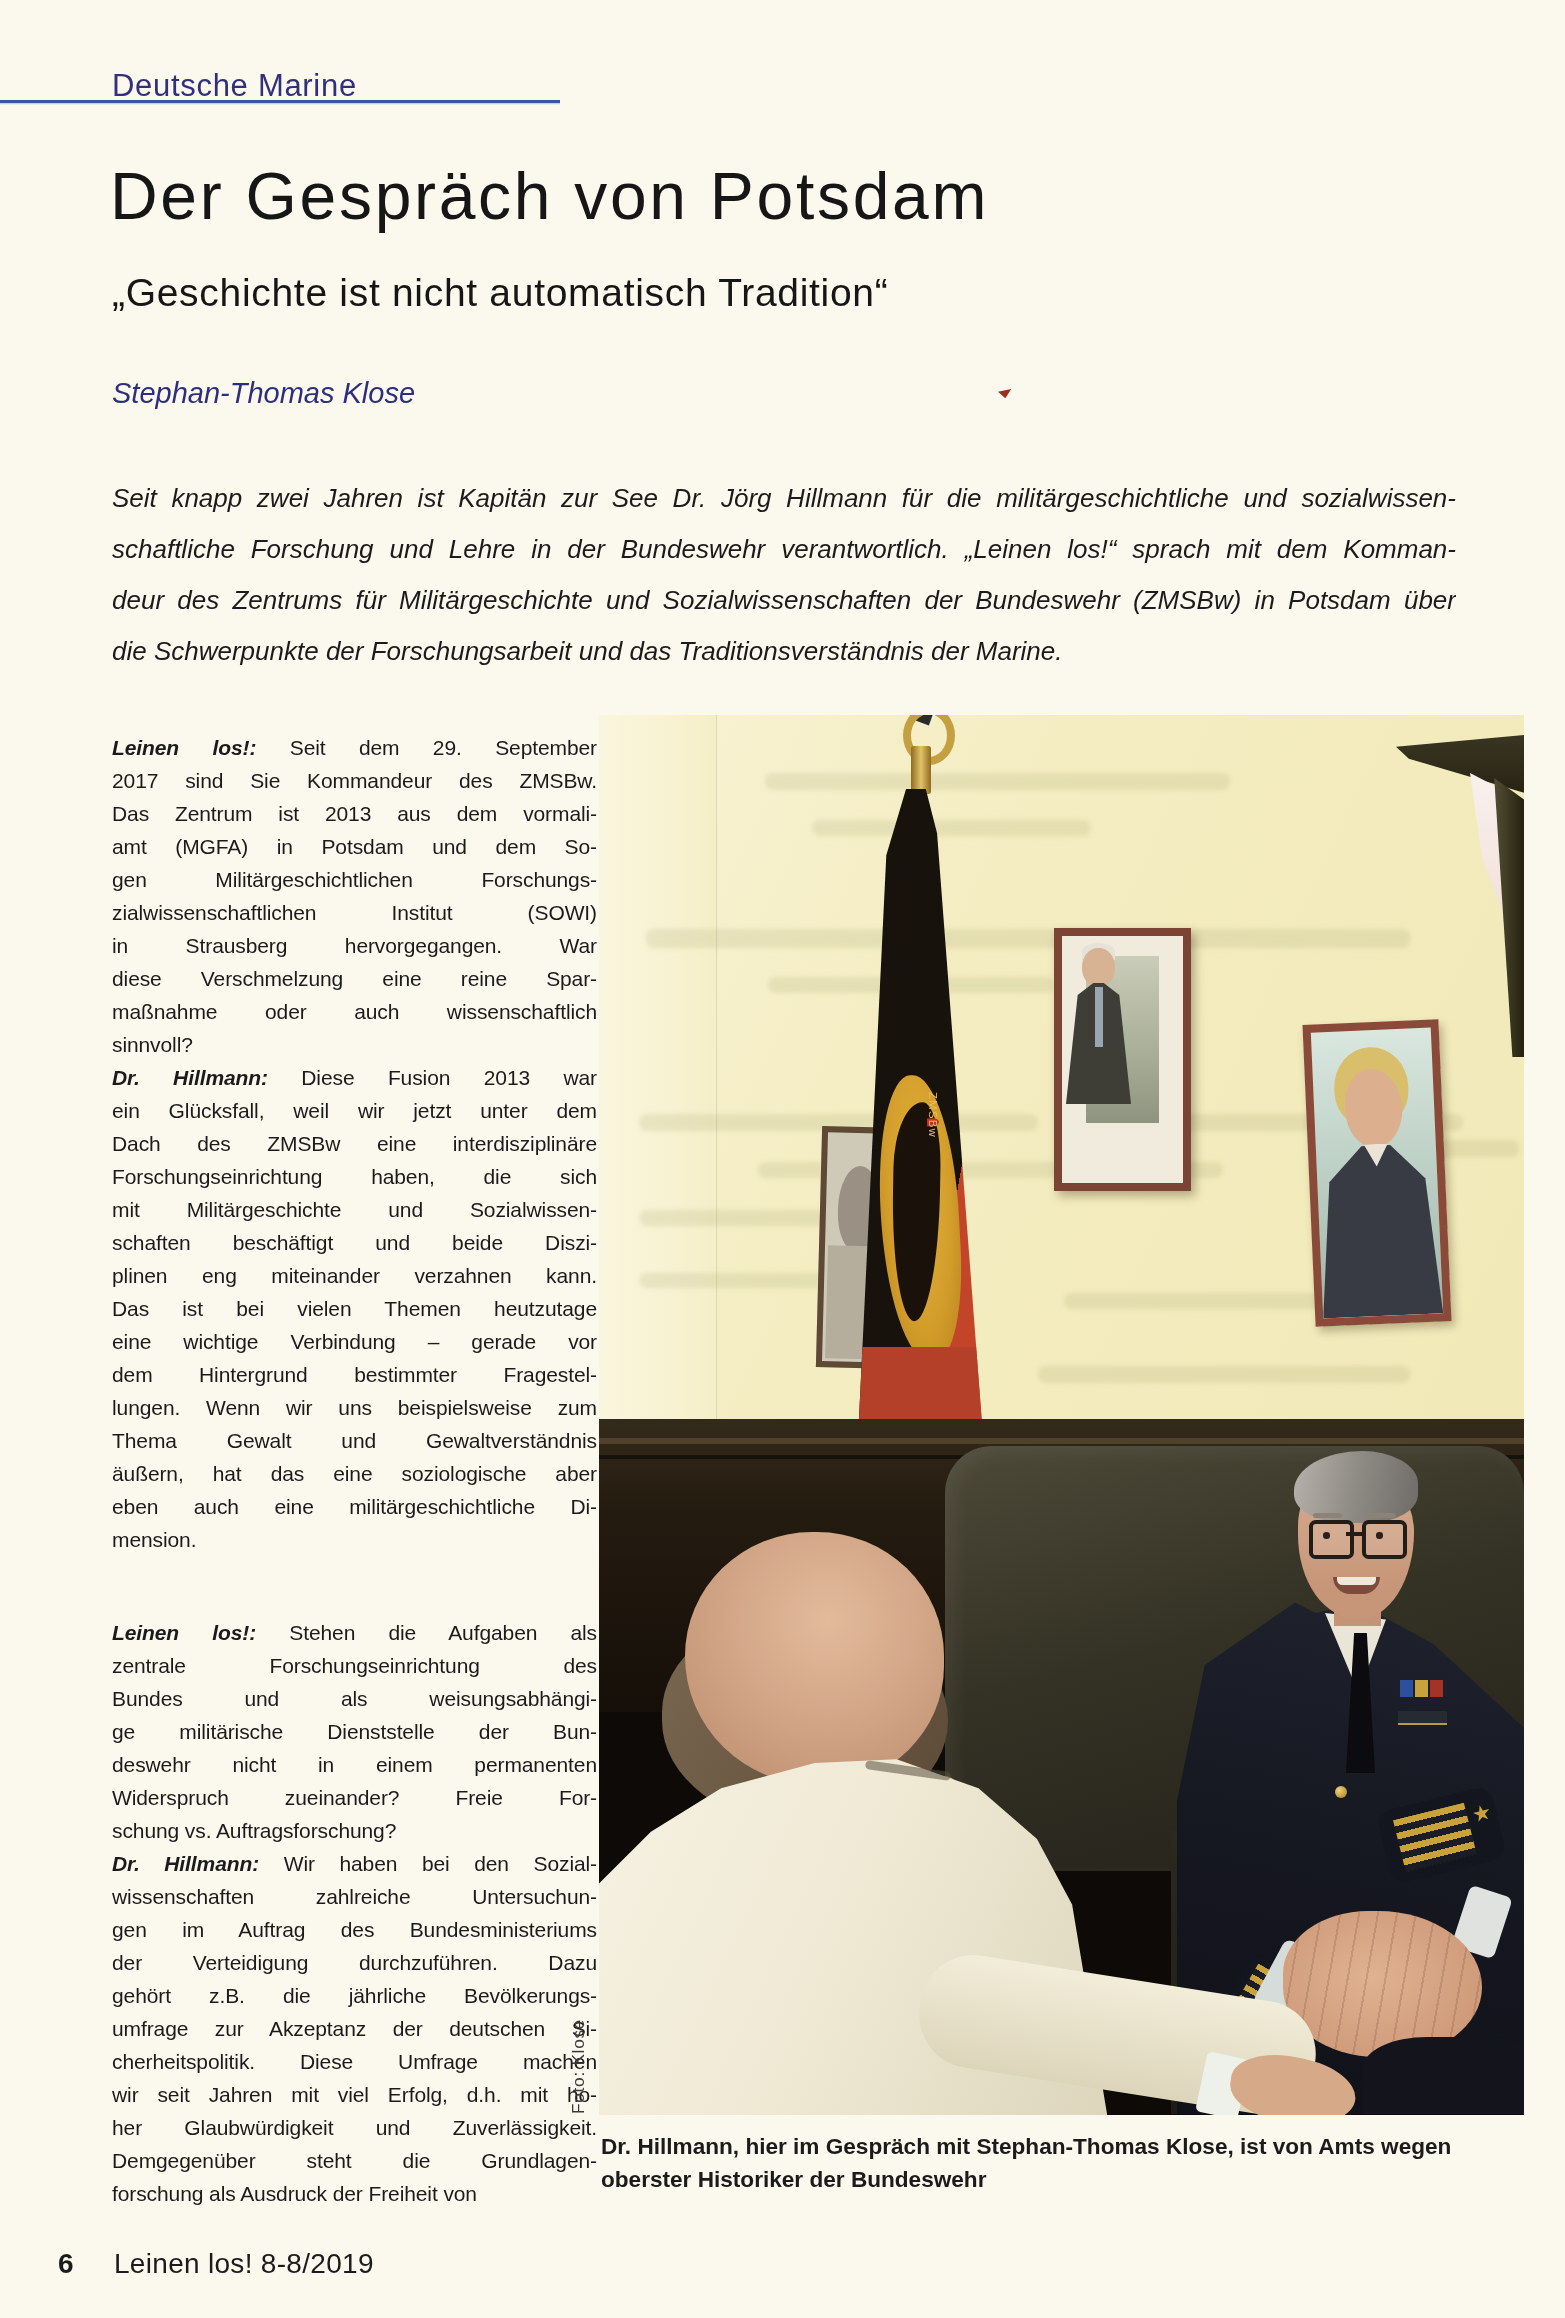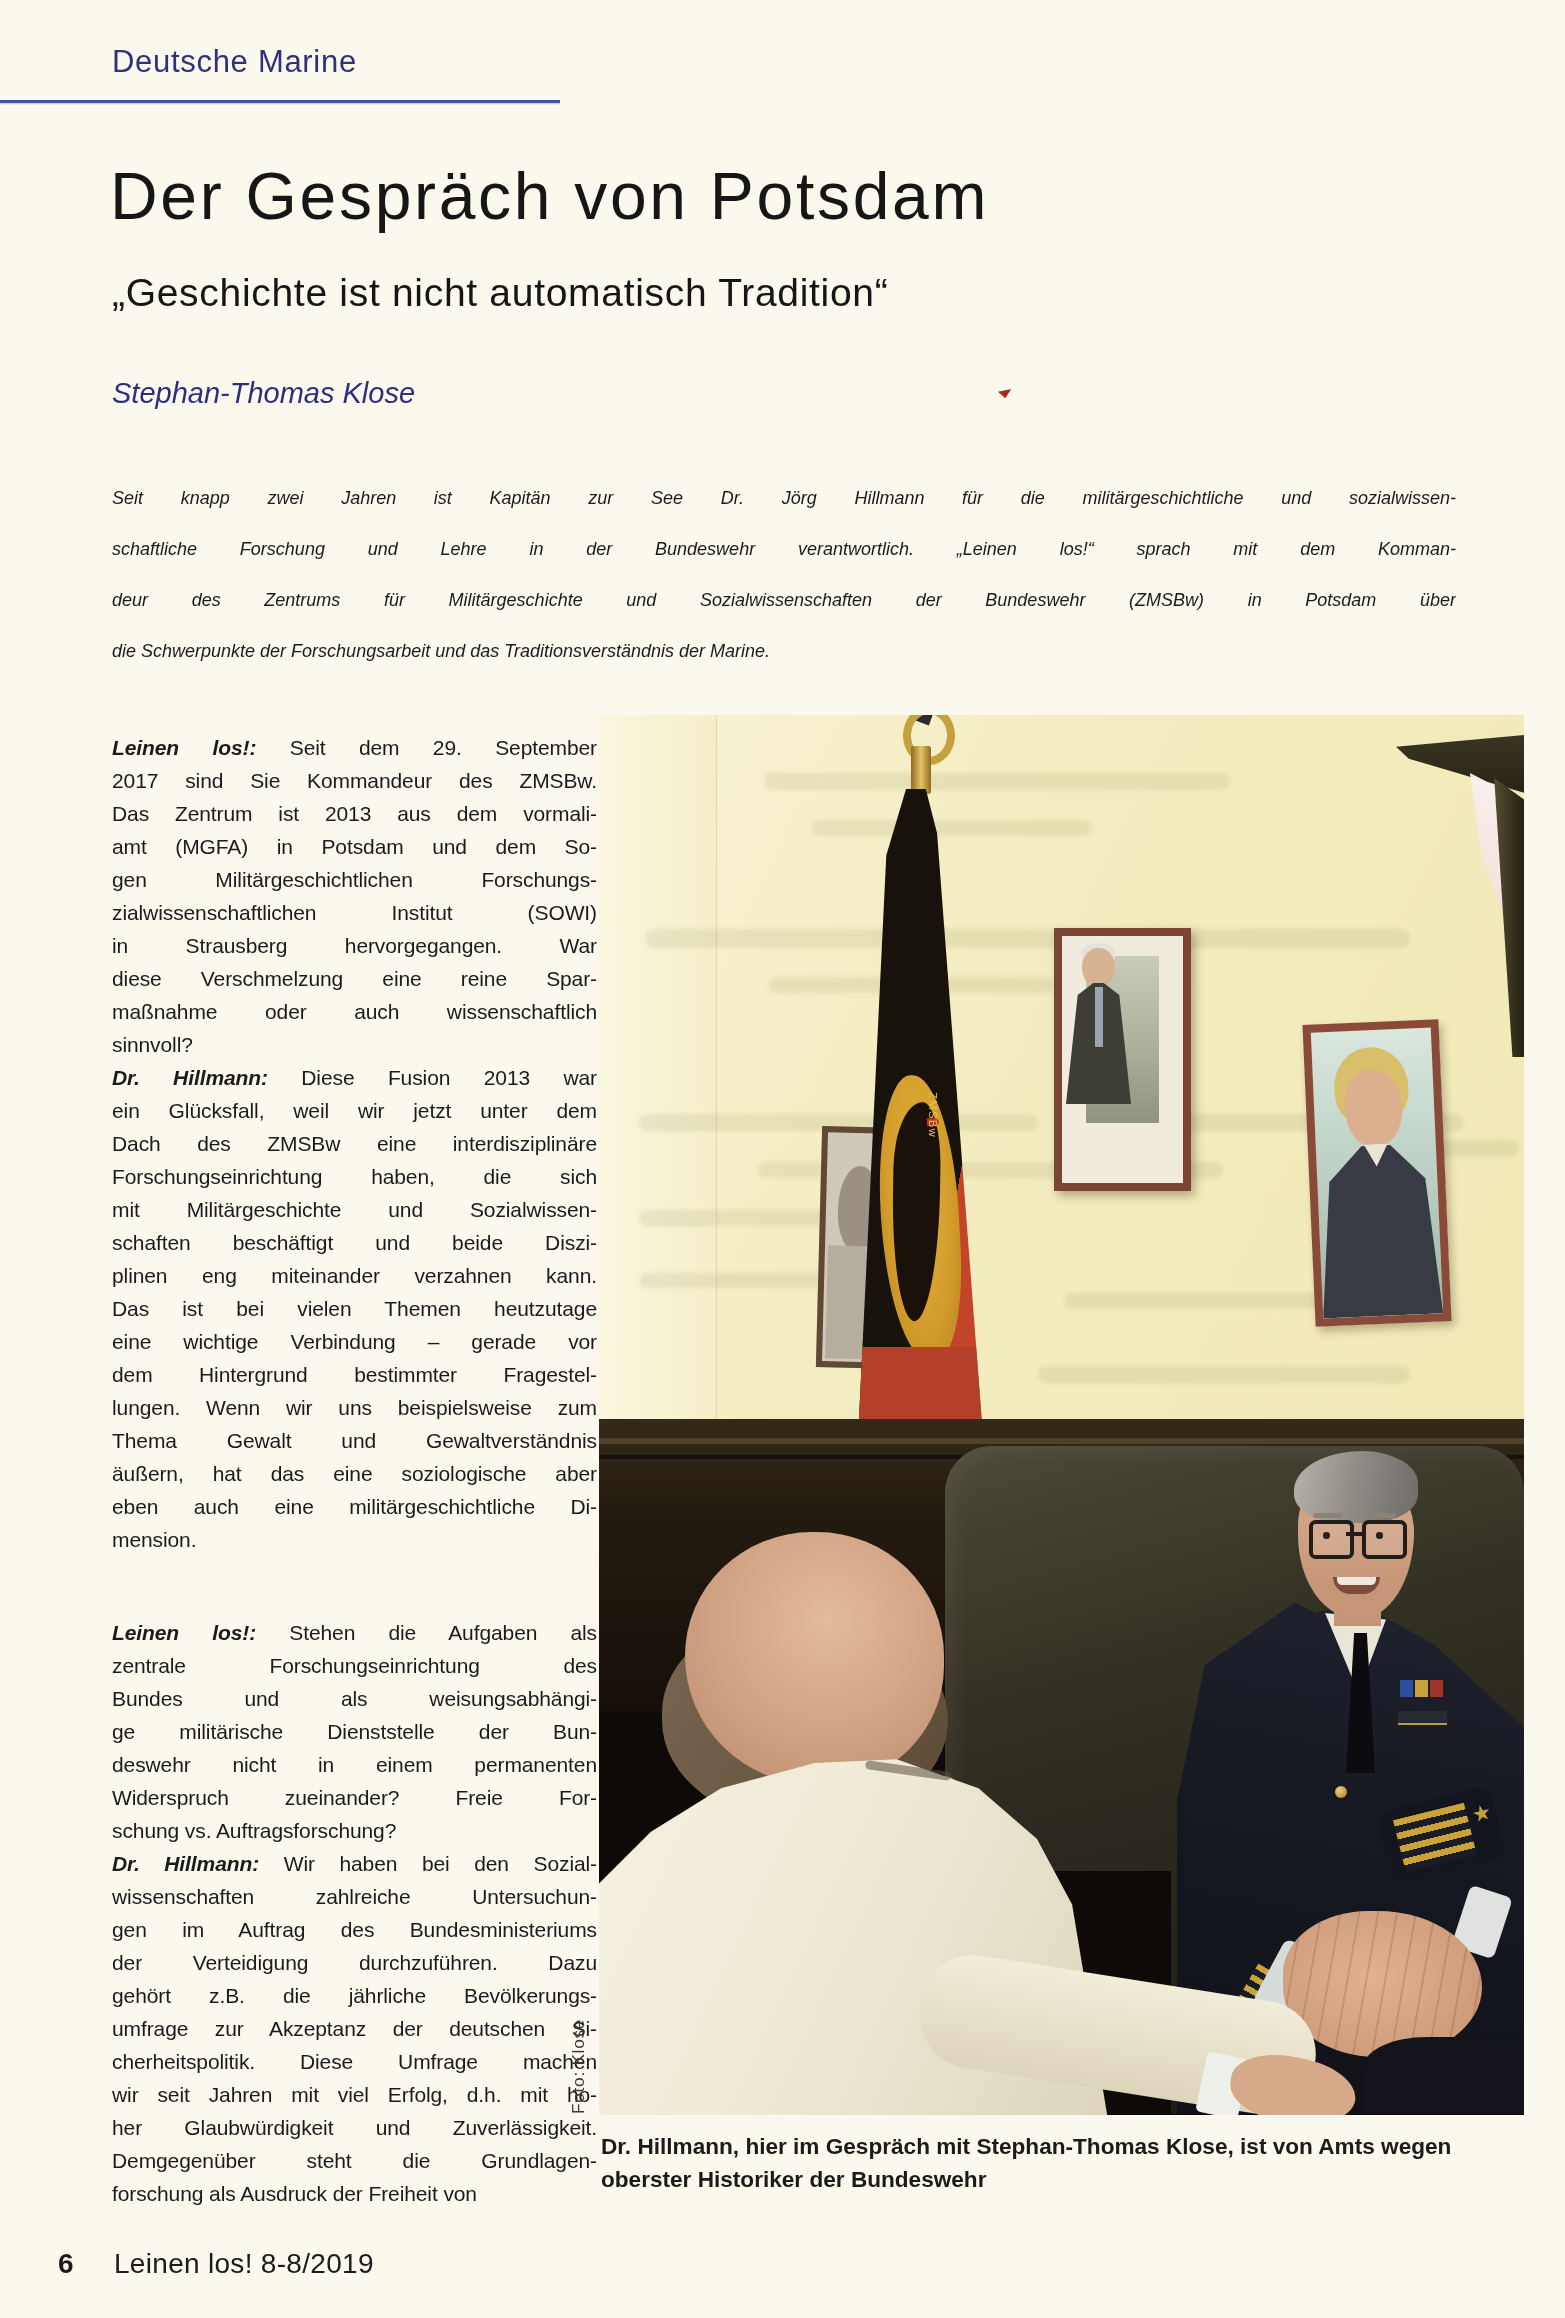--- a/index.html
+++ b/index.html
@@ -1,26 +1,26 @@
 <!DOCTYPE html>
 <html style="font-size:10.6px"><head>
 <meta charset="utf-8">
 <style>
   html,body{margin:0;padding:0;}
   body{width:1565px;height:2319px;background:#fbf8ee;font-family:"Liberation Sans",sans-serif;color:#1b1b1b;position:relative;overflow:hidden;}
   .abs{position:absolute;}
   
-  #kicker{left:112px;top:44px;font-size:31px;color:#30307c;letter-spacing:0.7px;}
+  #kicker{left:112px;top:68px;font-size:31px;color:#30307c;letter-spacing:0.7px;}
   #kicker-rule{left:0;top:100px;width:560px;height:3.3px;background:#3d53a3;box-shadow:0 1.3px 0 rgba(61,83,163,.25);}
   #title{left:110px;top:158px;font-size:66px;letter-spacing:2.7px;color:#161616;}
   #subtitle{left:112px;top:271px;font-size:39px;letter-spacing:0.7px;color:#161616;}
   #author{left:112px;top:377px;font-size:29px;font-style:italic;color:#2e2e7e;}
   #red-speck{left:998px;top:389px;width:13.3px;height:9.3px;background:#9e2f1e;clip-path:polygon(0 30%,100% 0,55% 100%);}
   
-  #lead{left:112px;top:473px;width:1344px;font-style:italic;font-size:18px;}
+  #lead{left:112px;top:473px;width:1344px;font-style:italic;font-size:26px;}
   #lead .jline{height:51px;line-height:51px;}
   
   #column{left:112px;top:731px;width:485px;font-size:21px;letter-spacing:-0.1px;}
   .ipara{margin:0 0 0 0;}
   .ipara.gap-before{margin-top:60px;}
   .jline{text-align:justify;text-align-last:justify;height:33px;line-height:33px;overflow:hidden;white-space:normal;}
   .jline.last{text-align-last:left;}
   #lead .jline.last{text-align-last:left;}
   .speaker{font-weight:bold;font-style:italic;margin-top:24px;}
   

